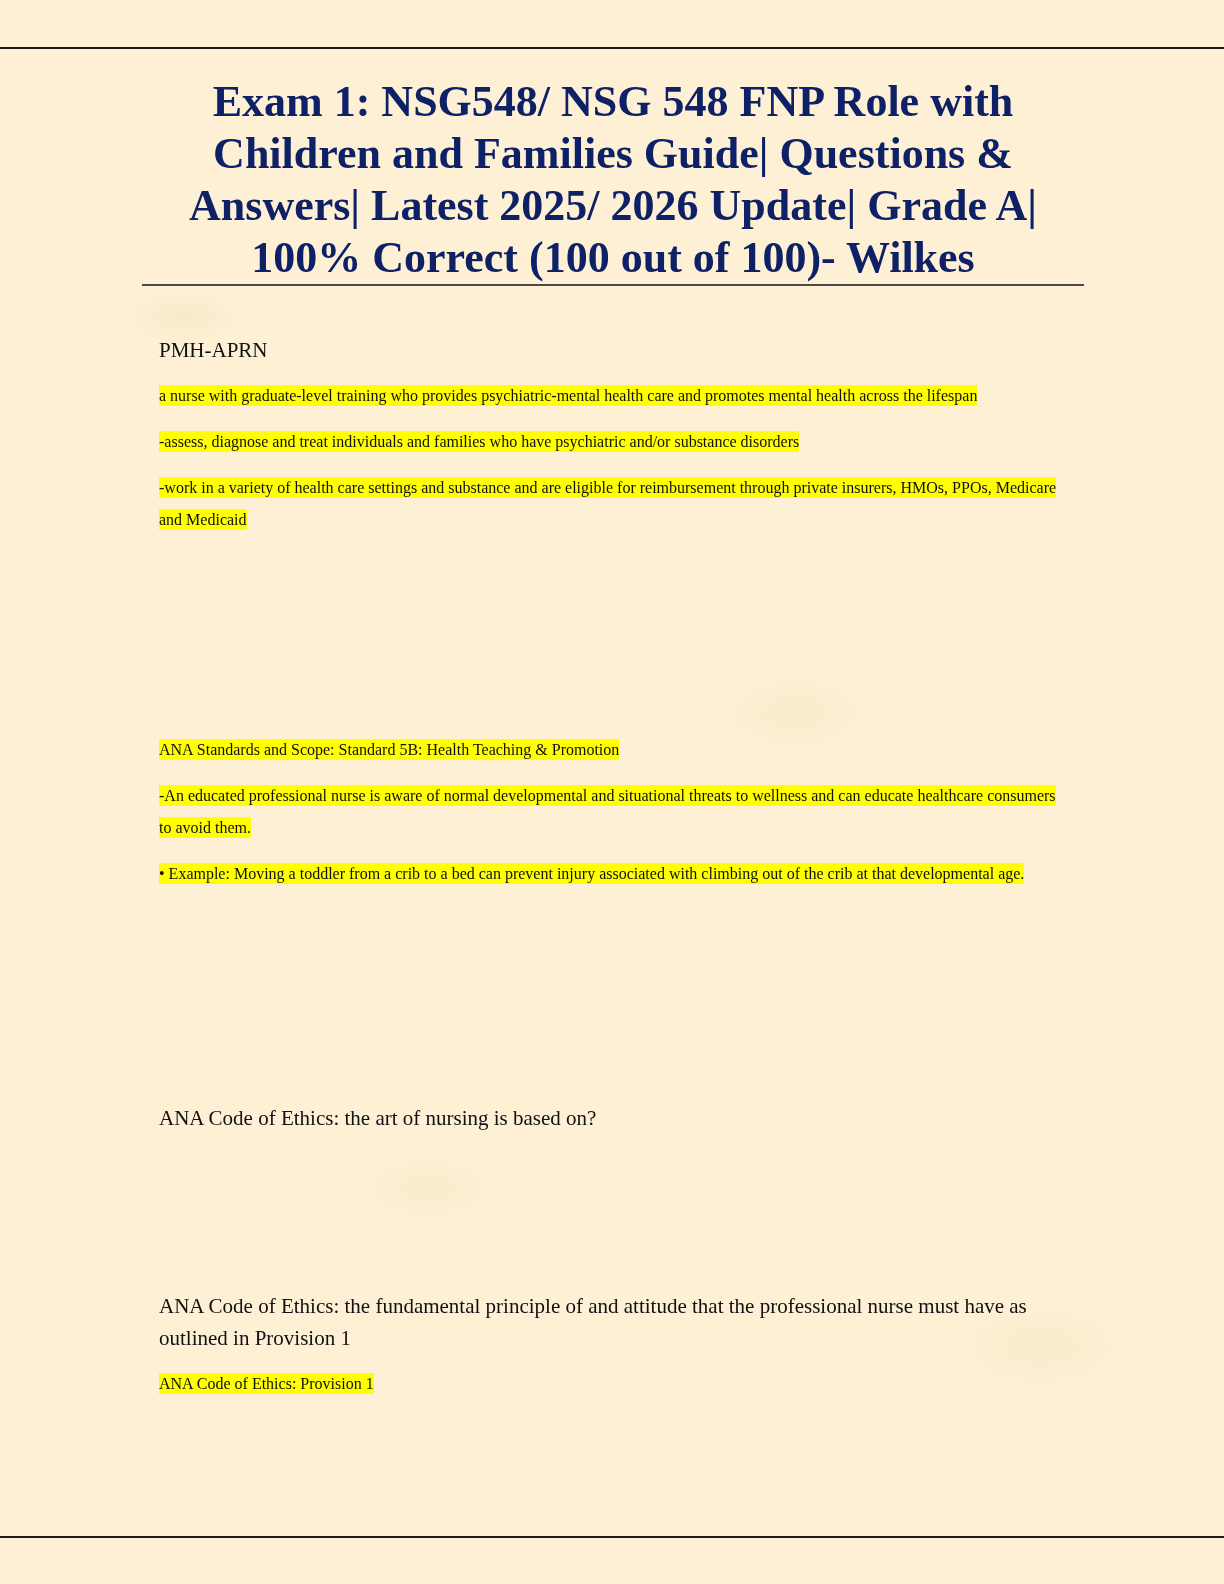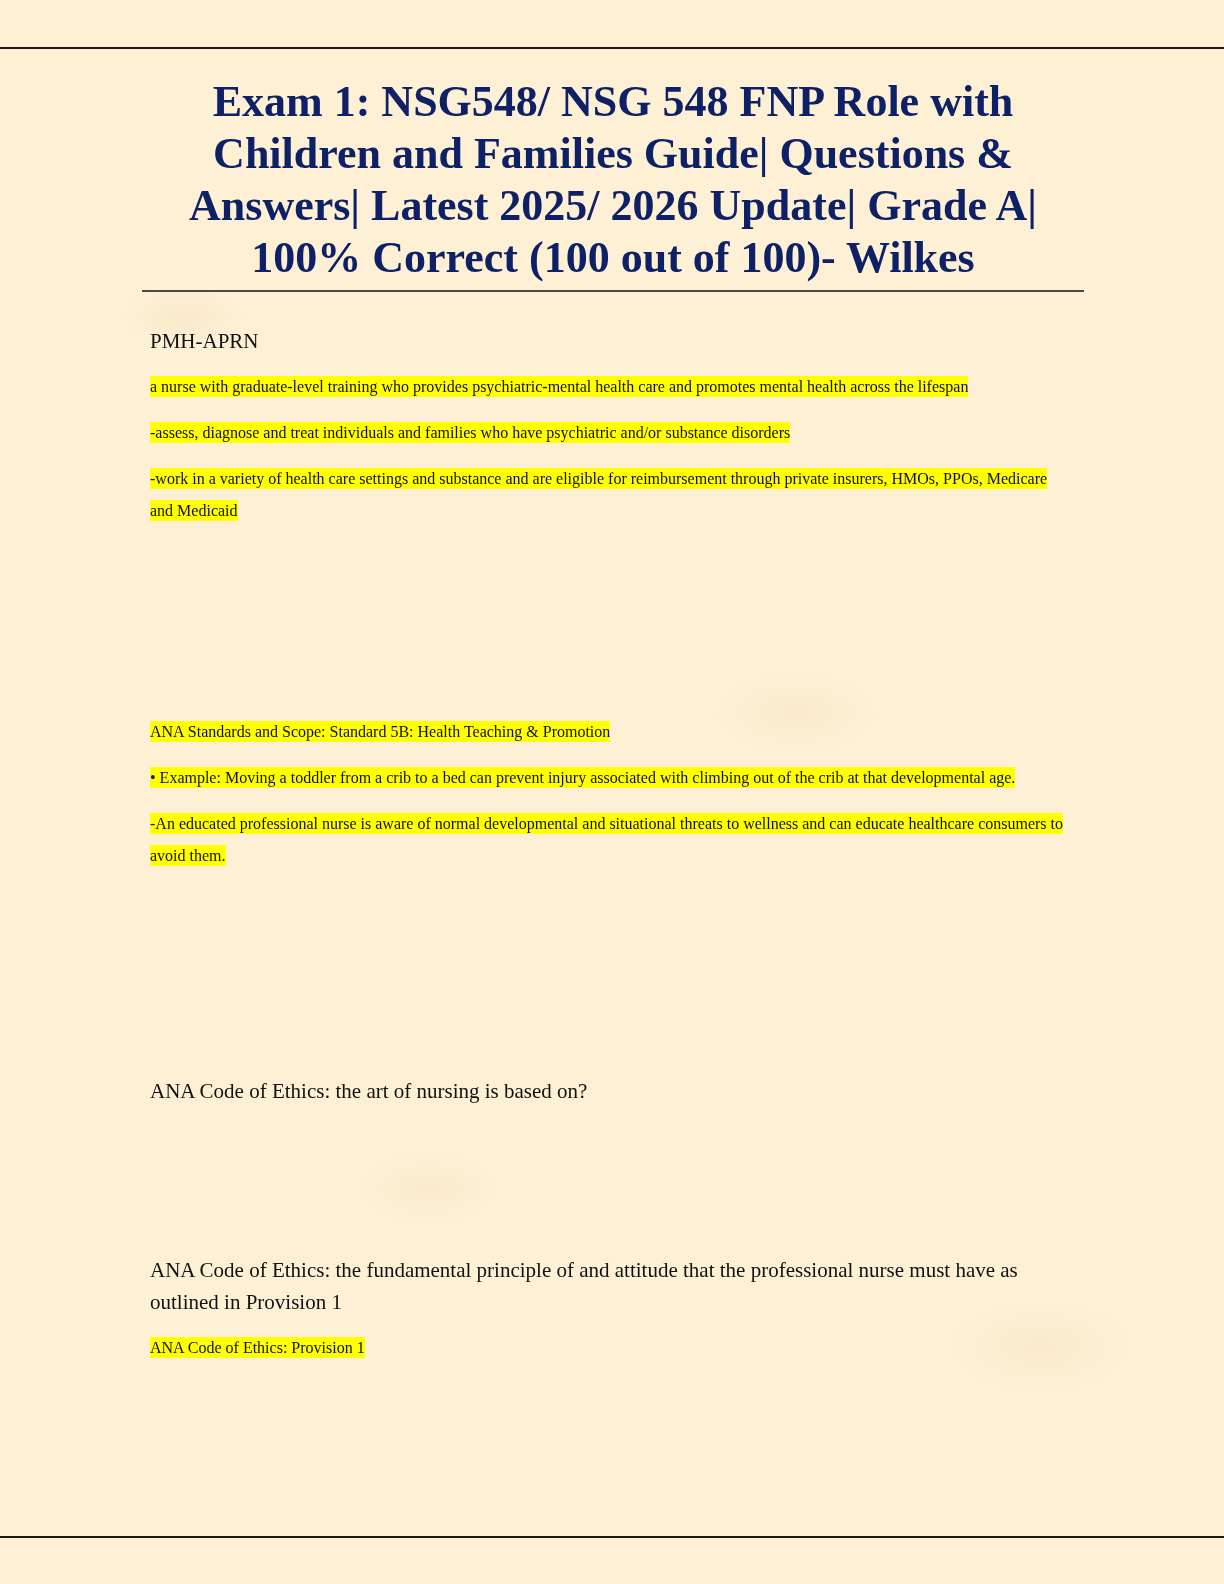--- a/index.html
+++ b/index.html
@@ -36,38 +36,38 @@
       height: 0;
       border-top: 2px solid #1a1a1a;
     }
     .title-block {
       position: absolute;
       left: 142px;
       top: 76px;
       width: 942px;
       text-align: center;
       border-bottom: 2px solid #4a4a4a;
-      padding-bottom: 6px;
+      padding-bottom: 0;
     }
     .title {
       margin: 0;
       font-family: "Liberation Serif", "DejaVu Serif", serif;
       font-weight: bold;
       font-size: 44px;
       line-height: 52px;
       color: #0f2166;
     }
     .content {
       position: absolute;
       left: 145px;
       top: 320px;
       width: 930px;
     }
     .qa {
-      margin: 5px;
+      margin: 14px;
     }
     .q {
       font-size: 21px;
       line-height: 32px;
       margin: 0 0 14px 0;
     }
     .a {
       font-size: 16px;
       line-height: 32px;
       margin: 0 0 14px 0;
@@ -92,22 +92,22 @@
 
   <div class="qa" style="height:386px;">
     <p class="q"><span>PMH-APRN</span></p>
     <p class="a"><span class="hl">a nurse with graduate-level training who provides psychiatric-mental health care and promotes mental health across the lifespan</span></p>
     <p class="a"><span class="hl">-assess, diagnose and treat individuals and families who have psychiatric and/or substance disorders</span></p>
     <p class="a"><span class="hl">-work in a variety of health care settings and substance and are eligible for reimbursement through private insurers, HMOs, PPOs, Medicare and Medicaid</span></p>
   </div>
 
   <div class="qa" style="height:354px;">
     <p class="a"><span class="hl">ANA Standards and Scope: Standard 5B: Health Teaching &amp; Promotion</span></p>
+    <p class="a"><span class="hl">-An educated professional nurse is aware of normal developmental and situational threats to wellness and can educate healthcare consumers to avoid them.</span></p>
     <p class="a"><span class="hl">• Example: Moving a toddler from a crib to a bed can prevent injury associated with climbing out of the crib at that developmental age.</span></p>
-    <p class="a"><span class="hl">-An educated professional nurse is aware of normal developmental and situational threats to wellness and can educate healthcare consumers to avoid them.</span></p>
   </div>
 
   <div class="qa" style="height:174px;">
     <p class="q"><span>ANA Code of Ethics: the art of nursing is based on?</span></p>
   </div>
 
   <div class="qa">
     <p class="q"><span>ANA Code of Ethics: the fundamental principle of and attitude that the professional nurse must have as outlined in Provision 1</span></p>
     <p class="a"><span class="hl">ANA Code of Ethics: Provision 1</span></p>
   </div>

